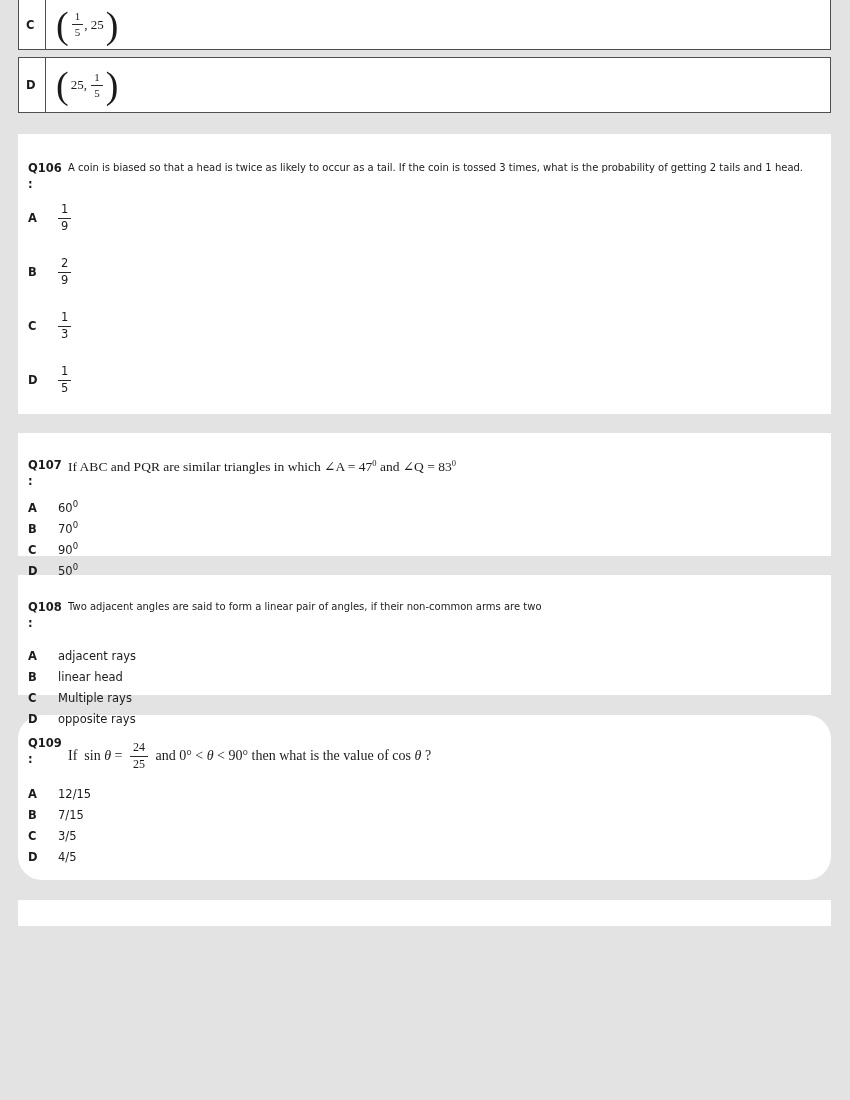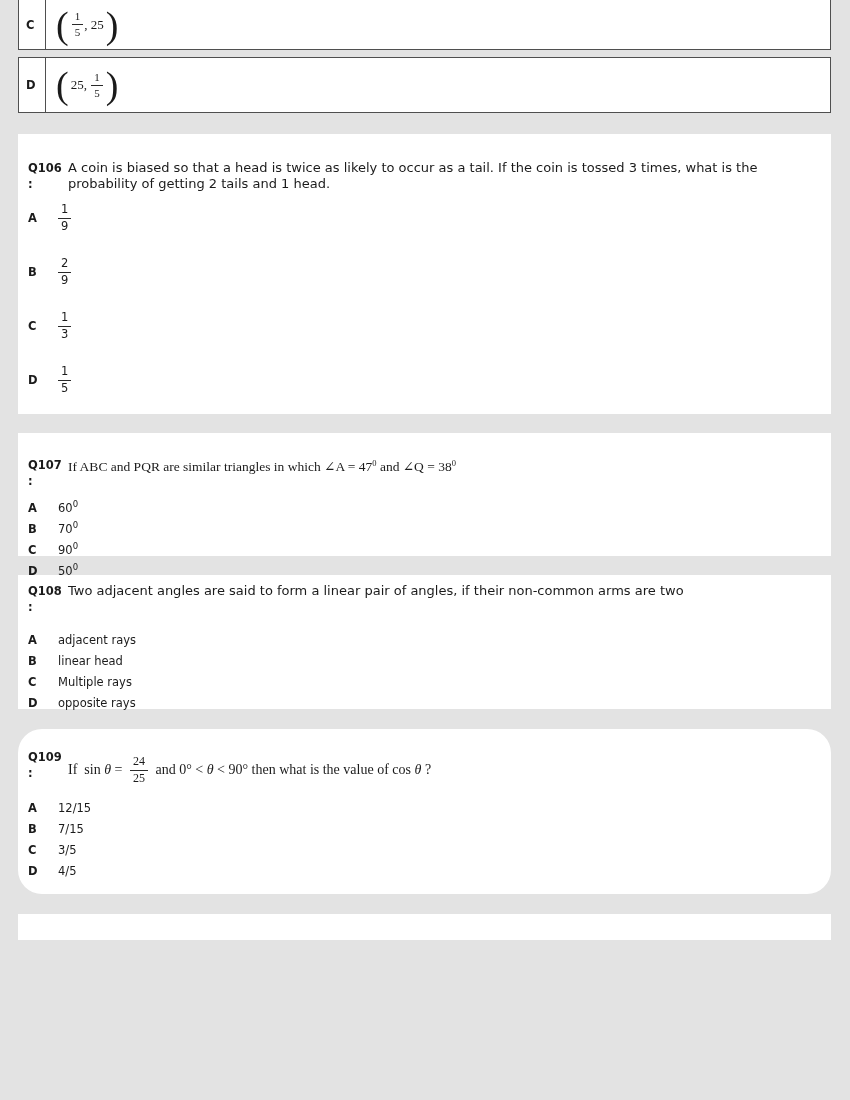--- a/index.html
+++ b/index.html
@@ -19,32 +19,32 @@
   .frac{display:inline-flex;flex-direction:column;text-align:center;vertical-align:middle;line-height:1.15;}
   .frac .num{border-bottom:1px solid #2a2a2a;padding:0 3px 1px;}
   .frac .den{padding-top:1px;}
   .frac-t{font-size:11px;font-family:"Liberation Serif",serif;margin:0 1px;}
   .frac-sm{font-size:11.5px;}
   .frac-lg{font-size:12px;font-family:"Liberation Serif",serif;margin:0 4px;}
   
   .card{margin-left:18px;width:813px;background:#fff;box-sizing:border-box;padding-left:10px;padding-right:14px;}
   .q-head{display:flex;}
   .q-num{width:40px;flex:none;font-size:11.5px;font-weight:bold;line-height:16px;}
-  .q-text{flex:1;font-size:13px;line-height:16px;}
+  .q-text{flex:1;font-size:10px;line-height:16px;}
   .q-text-serif{flex:1;font-family:"Liberation Serif","DejaVu Serif",serif;font-size:13.5px;line-height:20px;}
   .opt{display:flex;align-items:center;}
   .opt-letter{width:30px;flex:none;font-size:11.5px;font-weight:bold;}
   .opt-val{font-size:11.5px;}
   .sup{font-size:8.5px;vertical-align:super;line-height:0;}
   #card106{margin-top:21px;height:280px;padding-top:26px;}
   #card106 .opt{height:44px;margin-bottom:10px;margin-top:4px;}
   #card107{margin-top:19px;height:123px;padding-top:24px;}
   #card107 .opt,#card108 .opt,#card109 .opt{height:21px;}
   #card107 .q-head{margin-bottom:8px;}
-  #card108{margin-top:19px;height:134px;padding-top:8px;}
+  #card108{margin-top:19px;height:120px;padding-top:24px;}
   #card108 .q-head{margin-bottom:14px;}
   #card109{margin-top:20px;height:165px;padding-top:20px;border-radius:24px;}
   .mathline{display:flex;align-items:center;font-family:"Liberation Serif","DejaVu Serif",serif;
             font-size:14px;min-height:42px;}
   .mathline .it{font-style:italic;}
   #card109 .q-head{margin-bottom:6px;}
   .empty-card{margin-left:18px;margin-top:20px;width:813px;height:26px;background:#fff;}
   .ws{white-space:pre;}
 </style>
 </head>
@@ -117,21 +117,21 @@
     </div>
   </div>
 
   <div class="card" id="card107">
     <div class="q-head">
       <div class="q-num">
         <div>Q107</div>
         <div>:</div>
       </div>
       <div class="q-text-serif">
-        <div><span>If ABC and PQR are similar triangles in which ∠A =  47</span><sup class="sup">0</sup><span> and ∠Q =  38</span><sup class="sup">0</sup></div>
+        <div><span>If ABC and PQR are similar triangles in which ∠A =  47</span><sup class="sup">0</sup><span> and ∠Q =  83</span><sup class="sup">0</sup></div>
       </div>
     </div>
     <div class="opt">
       <span class="opt-letter">A</span>
       <span class="opt-val"><span>60</span><sup class="sup">0</sup></span>
     </div>
     <div class="opt">
       <span class="opt-letter">B</span>
       <span class="opt-val"><span>70</span><sup class="sup">0</sup></span>
     </div>

